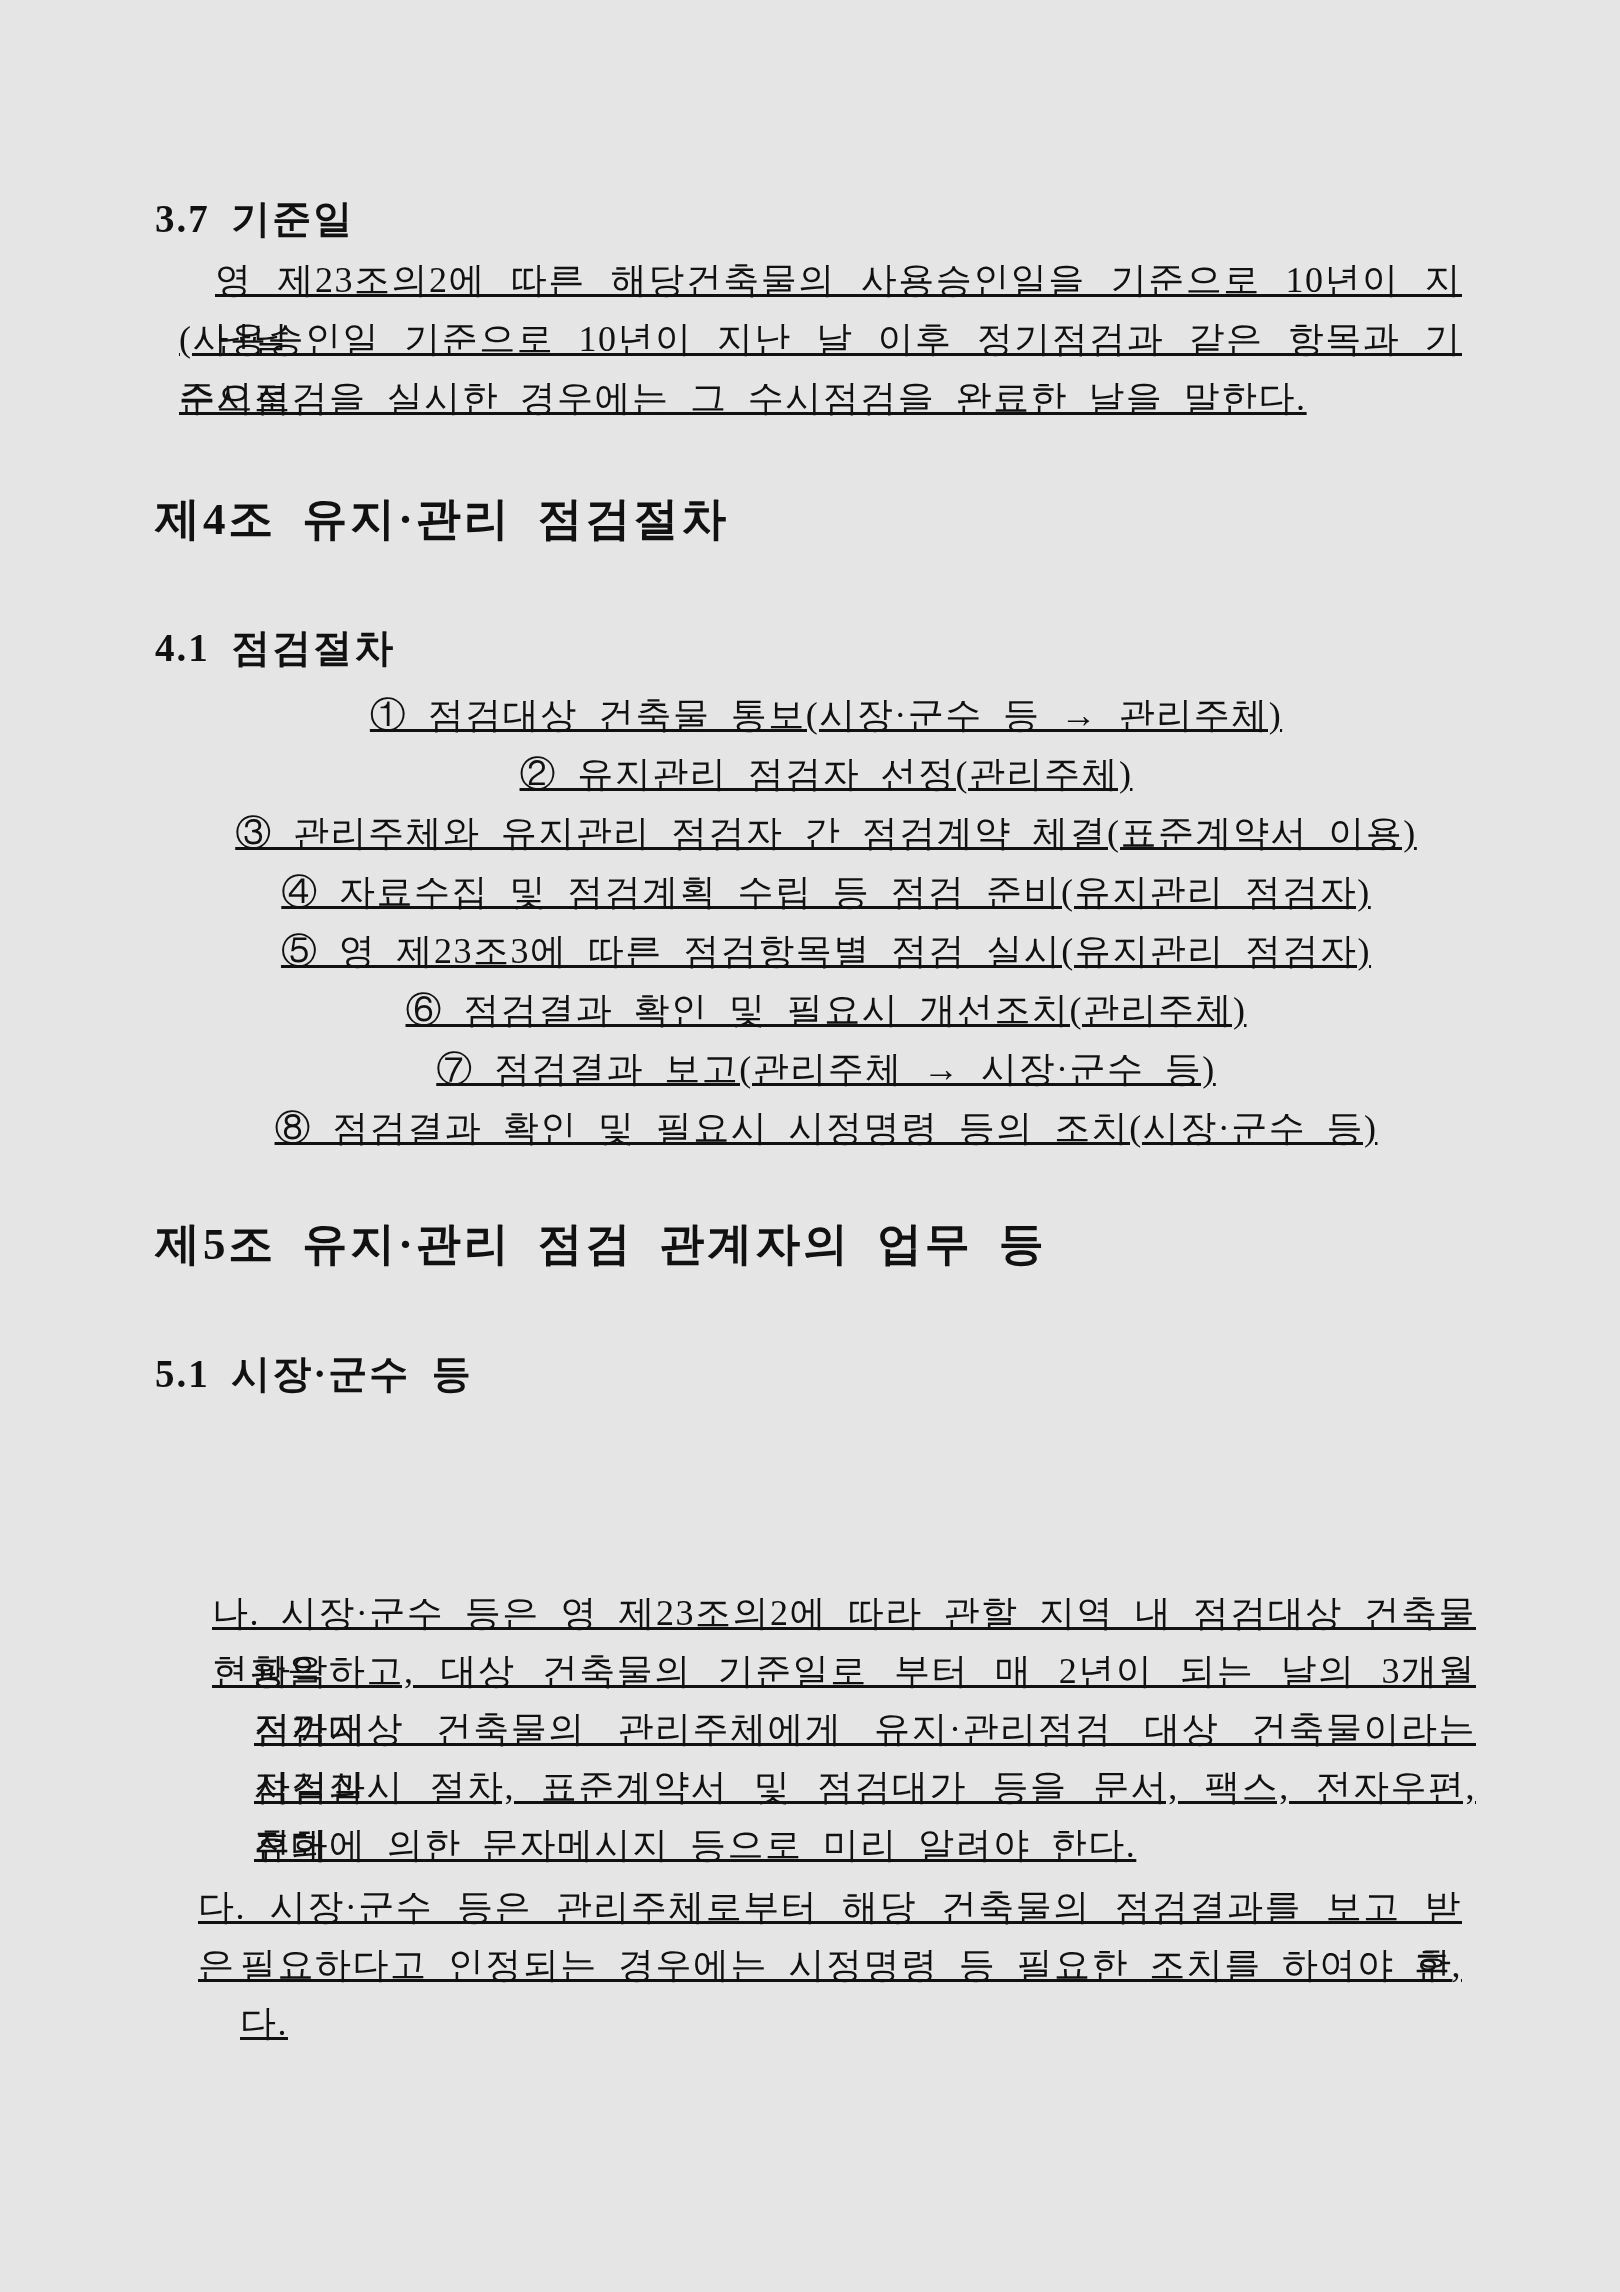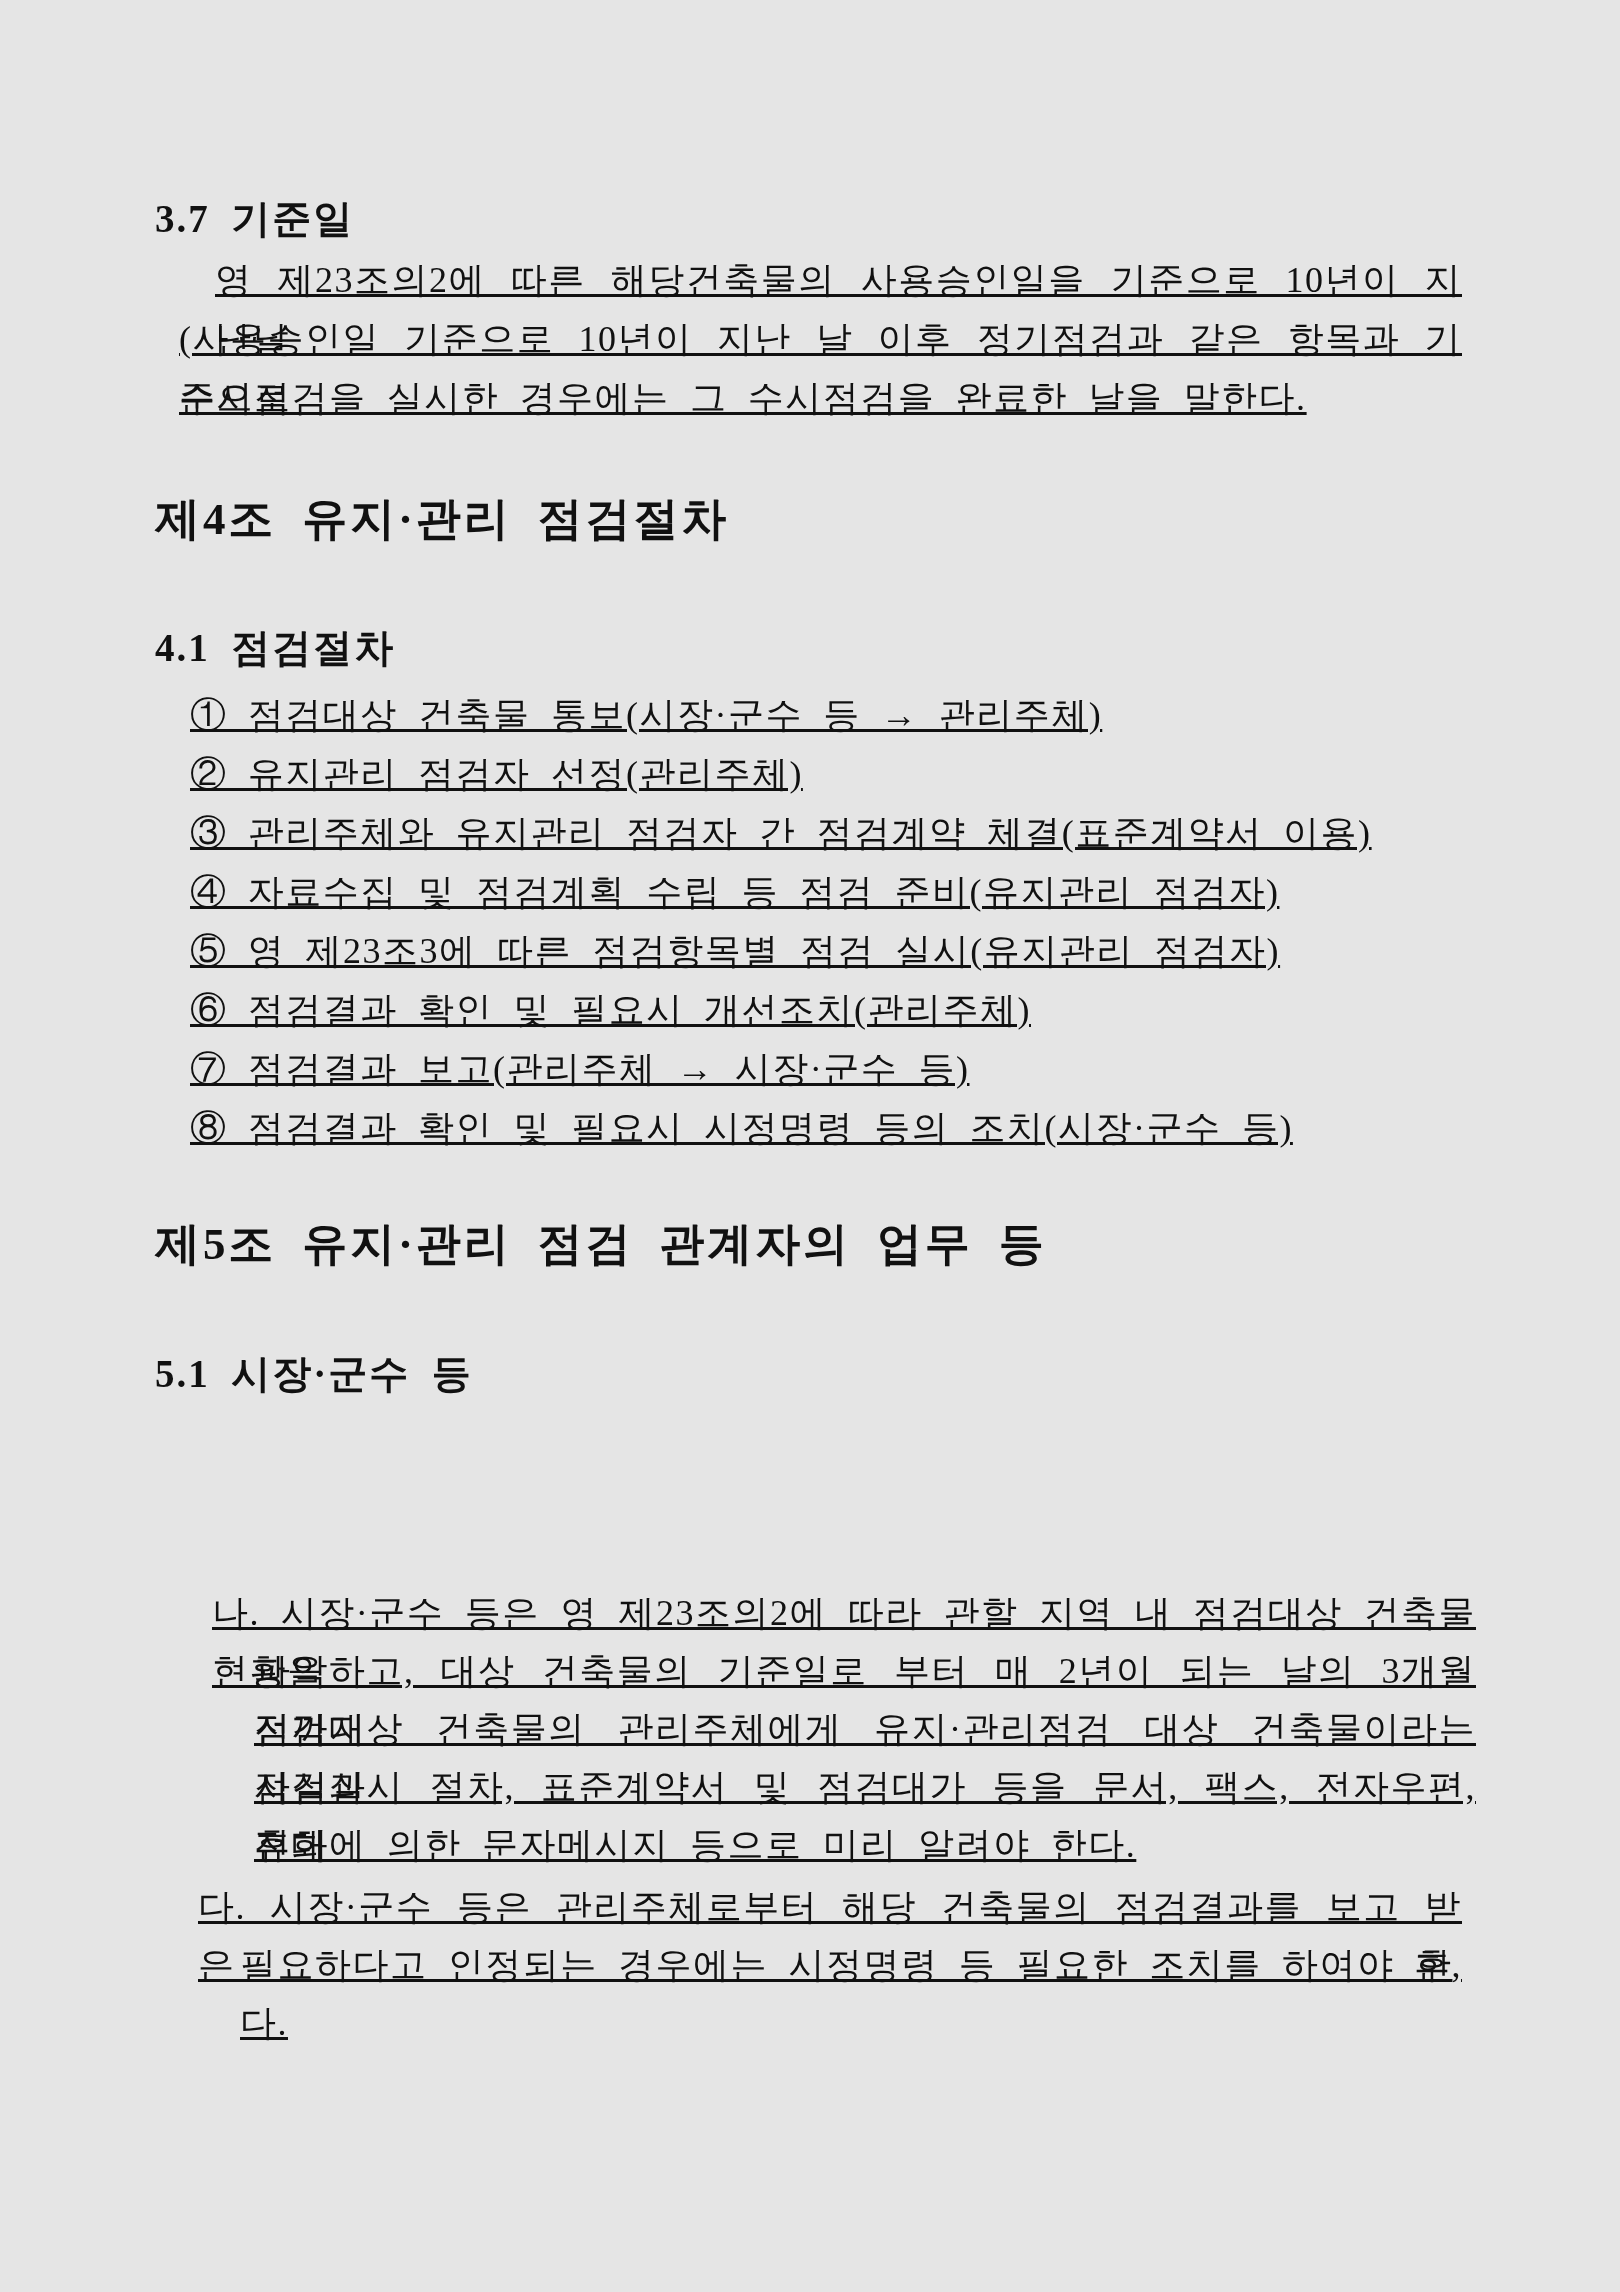--- a/index.html
+++ b/index.html
@@ -56,21 +56,21 @@
   <div class="block para lh60" style="top:251px; left:179px; width:1283px;">
     <div class="body-line jline ind-first">영 제23조의2에 따른 해당건축물의 사용승인일을 기준으로 10년이 지난날</div>
     <div class="body-line jline">(사용승인일 기준으로 10년이 지난 날 이후 정기점검과 같은 항목과 기준으로</div>
     <div class="body-line">수시점검을 실시한 경우에는 그 수시점검을 완료한 날을 말한다.</div>
   </div>
 
   <div class="block h-article" style="top:492px; left:155px;">제4조 유지·관리 점검절차</div>
 
   <div class="block h-sub" style="top:625px; left:155px;">4.1 점검절차</div>
 
-  <div class="block para lh60" style="top:686px; left:190px; width:1272px;">
+  <div class="block para lh60" style="top:686px; left:190px; width:1272px;text-align:center;">
     <div class="body-line">① 점검대상 건축물 통보(시장·군수 등 → 관리주체)</div>
     <div class="body-line">② 유지관리 점검자 선정(관리주체)</div>
     <div class="body-line">③ 관리주체와 유지관리 점검자 간 점검계약 체결(표준계약서 이용)</div>
     <div class="body-line">④ 자료수집 및 점검계획 수립 등 점검 준비(유지관리 점검자)</div>
     <div class="body-line">⑤ 영 제23조3에 따른 점검항목별 점검 실시(유지관리 점검자)</div>
     <div class="body-line">⑥ 점검결과 확인 및 필요시 개선조치(관리주체)</div>
     <div class="body-line">⑦ 점검결과 보고(관리주체 → 시장·군수 등)</div>
     <div class="body-line">⑧ 점검결과 확인 및 필요시 시정명령 등의 조치(시장·군수 등)</div>
   </div>
 

